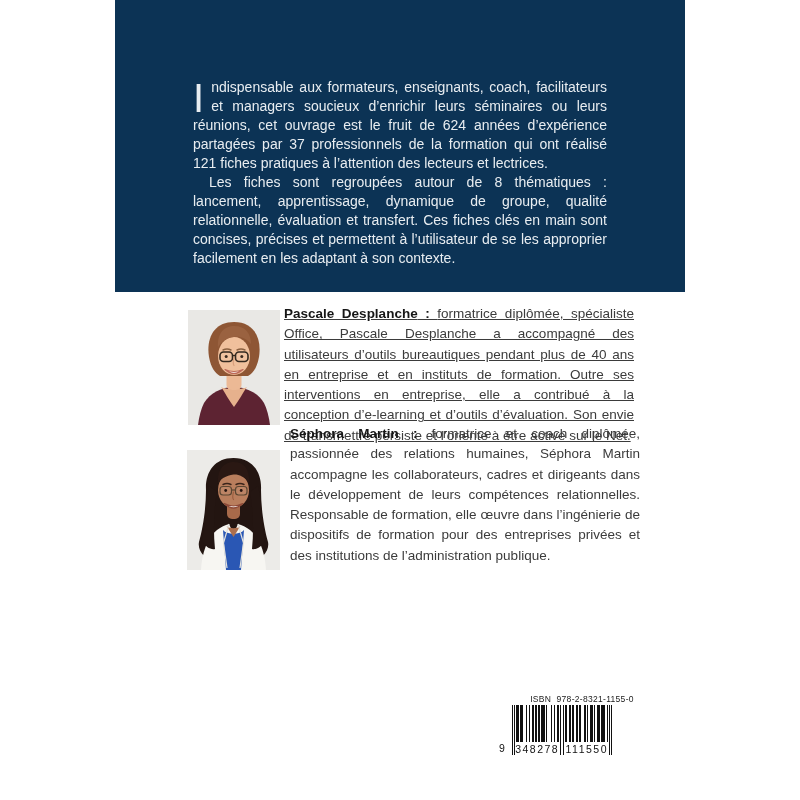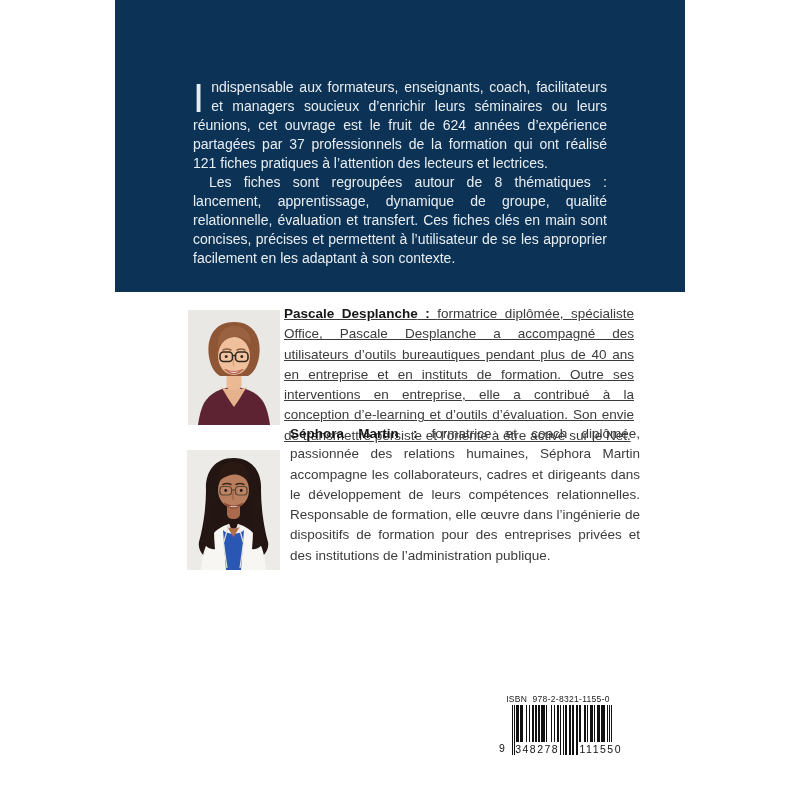--- a/index.html
+++ b/index.html
@@ -31,32 +31,32 @@
     font-size:13.5px; line-height:20.3px; text-align:justify; color:#3b3b3b;
   }
   .bio-1 { left:284px; top:304px;text-decoration:underline; }
   .bio-2 { left:290px; top:424px; }
   .bio-name { font-weight:700; color:#161616; }
   .photo-1 { left:188px; top:310px; width:92px; height:115px; }
   .photo-2 { left:187px; top:450px; width:93px; height:120px; }
   
   .barcode { position:absolute; left:492px; top:694px; width:122px; }
   .isbn-label {
-    margin-left:12px; width:108px; text-align:center;
+    margin-left:36px; width:108px; text-align:center;
     font-size:8.5px; letter-spacing:0.3px; color:#1a1a1a; white-space:pre;
   }
   .bars-wrap { position:relative; margin-left:20px; margin-top:1px; width:100px; height:50px; }
   .bars-wrap svg { display:block; width:100%; height:100%; }
   .digit-cover {
     position:absolute; bottom:0; height:13px; background:#ffffff;
     display:flex; align-items:flex-end; justify-content:center;
     font-size:10.5px; letter-spacing:1.5px; color:#111; line-height:12px;
   }
   .cover-left  { left:3.1%;  width:44.2%; }
-  .cover-right { left:52.7%; width:44.2%;margin-left:14px; }
+  .cover-right { left:52.7%; width:44.2%; }
   .lead-digit {
     position:absolute; left:-13px; bottom:0; height:13px;
     font-size:10.5px; color:#111; line-height:12px;
   }
 </style>
 </head>
 <body>
 
 <div class="page">
 

